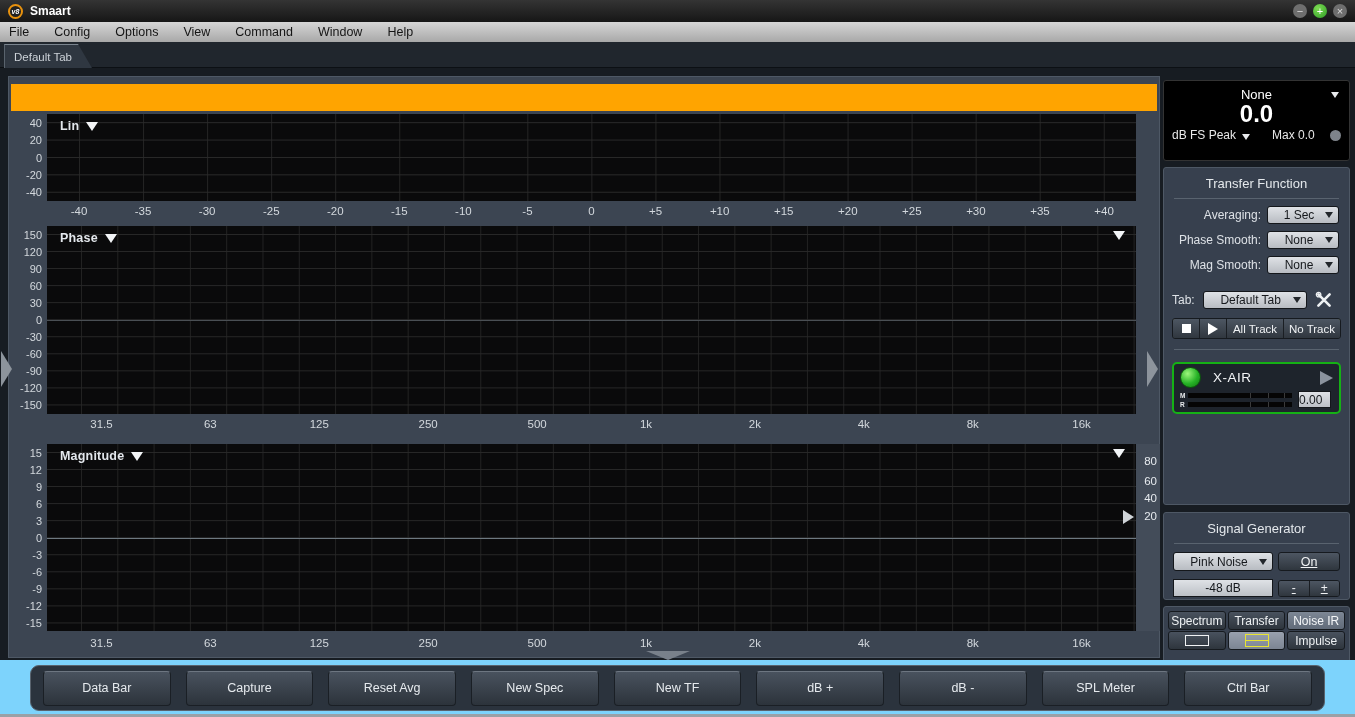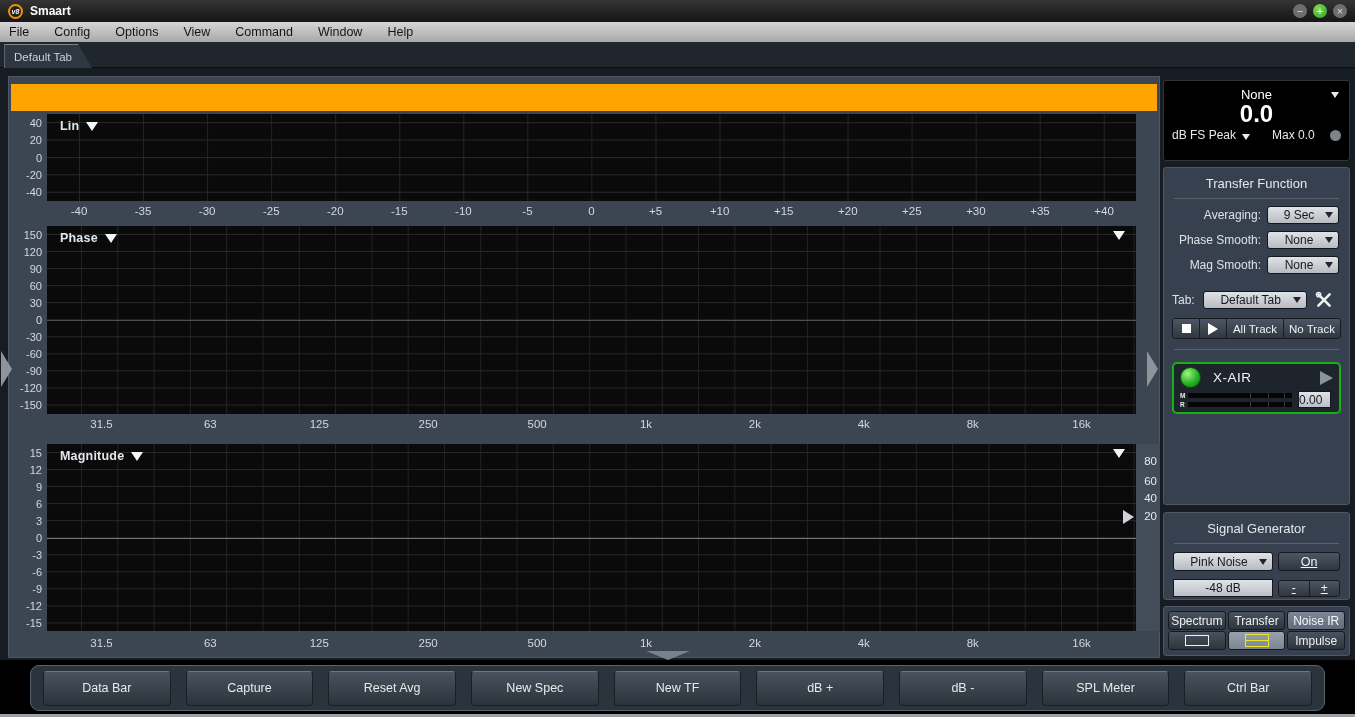--- a/index.html
+++ b/index.html
@@ -154,32 +154,32 @@
     color:#f0f2f4; font-size:12.5px; display:flex; align-items:center; justify-content:center;text-decoration:underline; }
   .btn.on { width:62px; height:19px; margin-left:auto; }
   .lvl { width:100px; height:18px; background:linear-gradient(#dfe2e6,#bcc0c6);
     border:1px solid #14171b; color:#15181c; font-size:12px; display:flex; align-items:center;
     justify-content:center; }
   .pm { margin-left:auto; display:flex; width:62px; height:17px; border:1px solid #161a1f;
     border-radius:3px; overflow:hidden; }
   .pm .btn { flex:1; border:none; border-radius:0; font-size:12px; }
   .pm .btn:first-child { border-right:1px solid #1a1e23; }
 
-  .modes-panel { top:530px; height:50px; padding:3px 4px; }
+  .modes-panel { top:530px; height:66px; padding:3px 4px; }
   .mode-row { display:flex; gap:2px; margin-top:1px; }
   .mbtn { flex:1; height:19px; background:linear-gradient(#49525e,#2e353d); border:1px solid #161a1f;
     border-radius:3px; color:#eef1f3; font-size:12px; display:flex; align-items:center; justify-content:center; }
   .mbtn.active { background:linear-gradient(#7d8795,#616b79); color:#f4f6f8; }
   .icon-rect { width:24px; height:11px; border:1px solid #f0f2f4; }
   .icon-rect2 { width:24px; height:13px; border:1px solid #e8e432; position:relative; }
   .icon-rect2::after { content:""; position:absolute; left:0; right:0; top:5px; height:1px; background:#e8e432; }
   .mbtn.sel2 { background:linear-gradient(#99a1ae,#7c8593); }
 
   
-  .bottombar { position:absolute; left:0; top:660px; width:1355px; height:57px; background:#000000; }
+  .bottombar { position:absolute; left:0; top:660px; width:1355px; height:57px; background:#7dd3fc; }
   .bb-inner { position:absolute; left:30px; right:30px; top:5px; height:46px; background:#2b333d;
     border:1px solid #59636e; border-radius:9px; display:flex; align-items:center;
     gap:15px; padding:0 12px; }
   .bb-btn { flex:1; height:35px; background:linear-gradient(#49525e,#2c333b); border:1px solid #1a1f25;
     border-top-color:#6d7681; border-radius:4px; color:#e6eaee; font-size:12.5px;
     display:flex; align-items:center; justify-content:center; }
   .bottom-edge { position:absolute; left:0; bottom:0; width:1355px; height:3px; background:#9aa0a6; }
 </style>
 </head>
 <body>
@@ -342,21 +342,21 @@
         <span class="led"></span>
       </div>
     </div>
 
     <div class="panel tf-panel">
       <div class="panel-title">Transfer Function</div>
       <div class="hr"></div>
       <div class="ctl-row">
         <label>Averaging:</label>
         <div class="select">
-          <span class="txt">9 Sec</span>
+          <span class="txt">1 Sec</span>
           <span class="chev dark"></span>
         </div>
       </div>
       <div class="ctl-row">
         <label>Phase Smooth:</label>
         <div class="select">
           <span class="txt">None</span>
           <span class="chev dark"></span>
         </div>
       </div>

